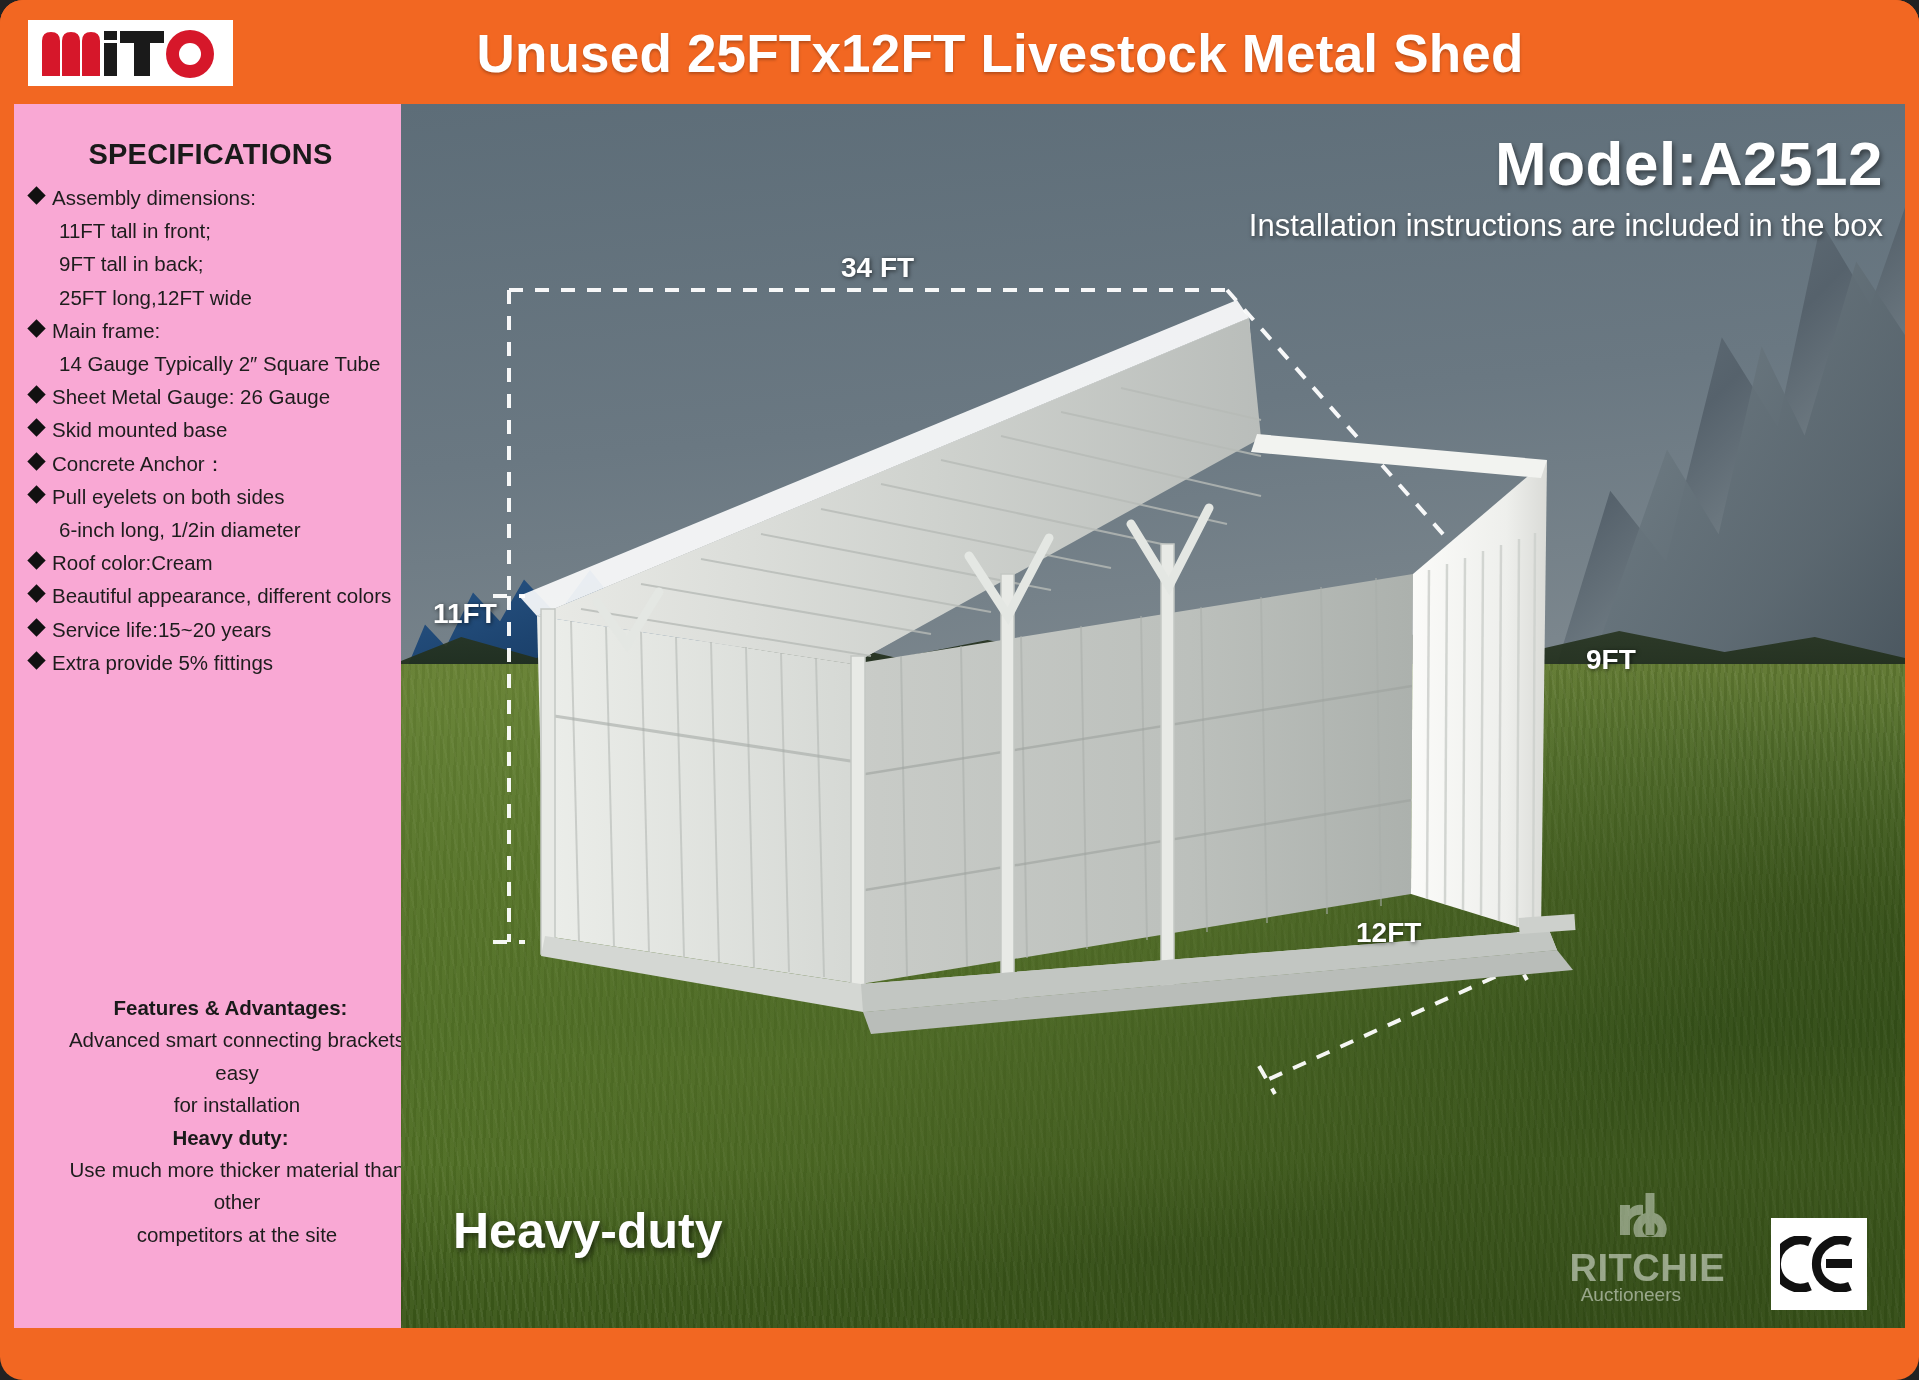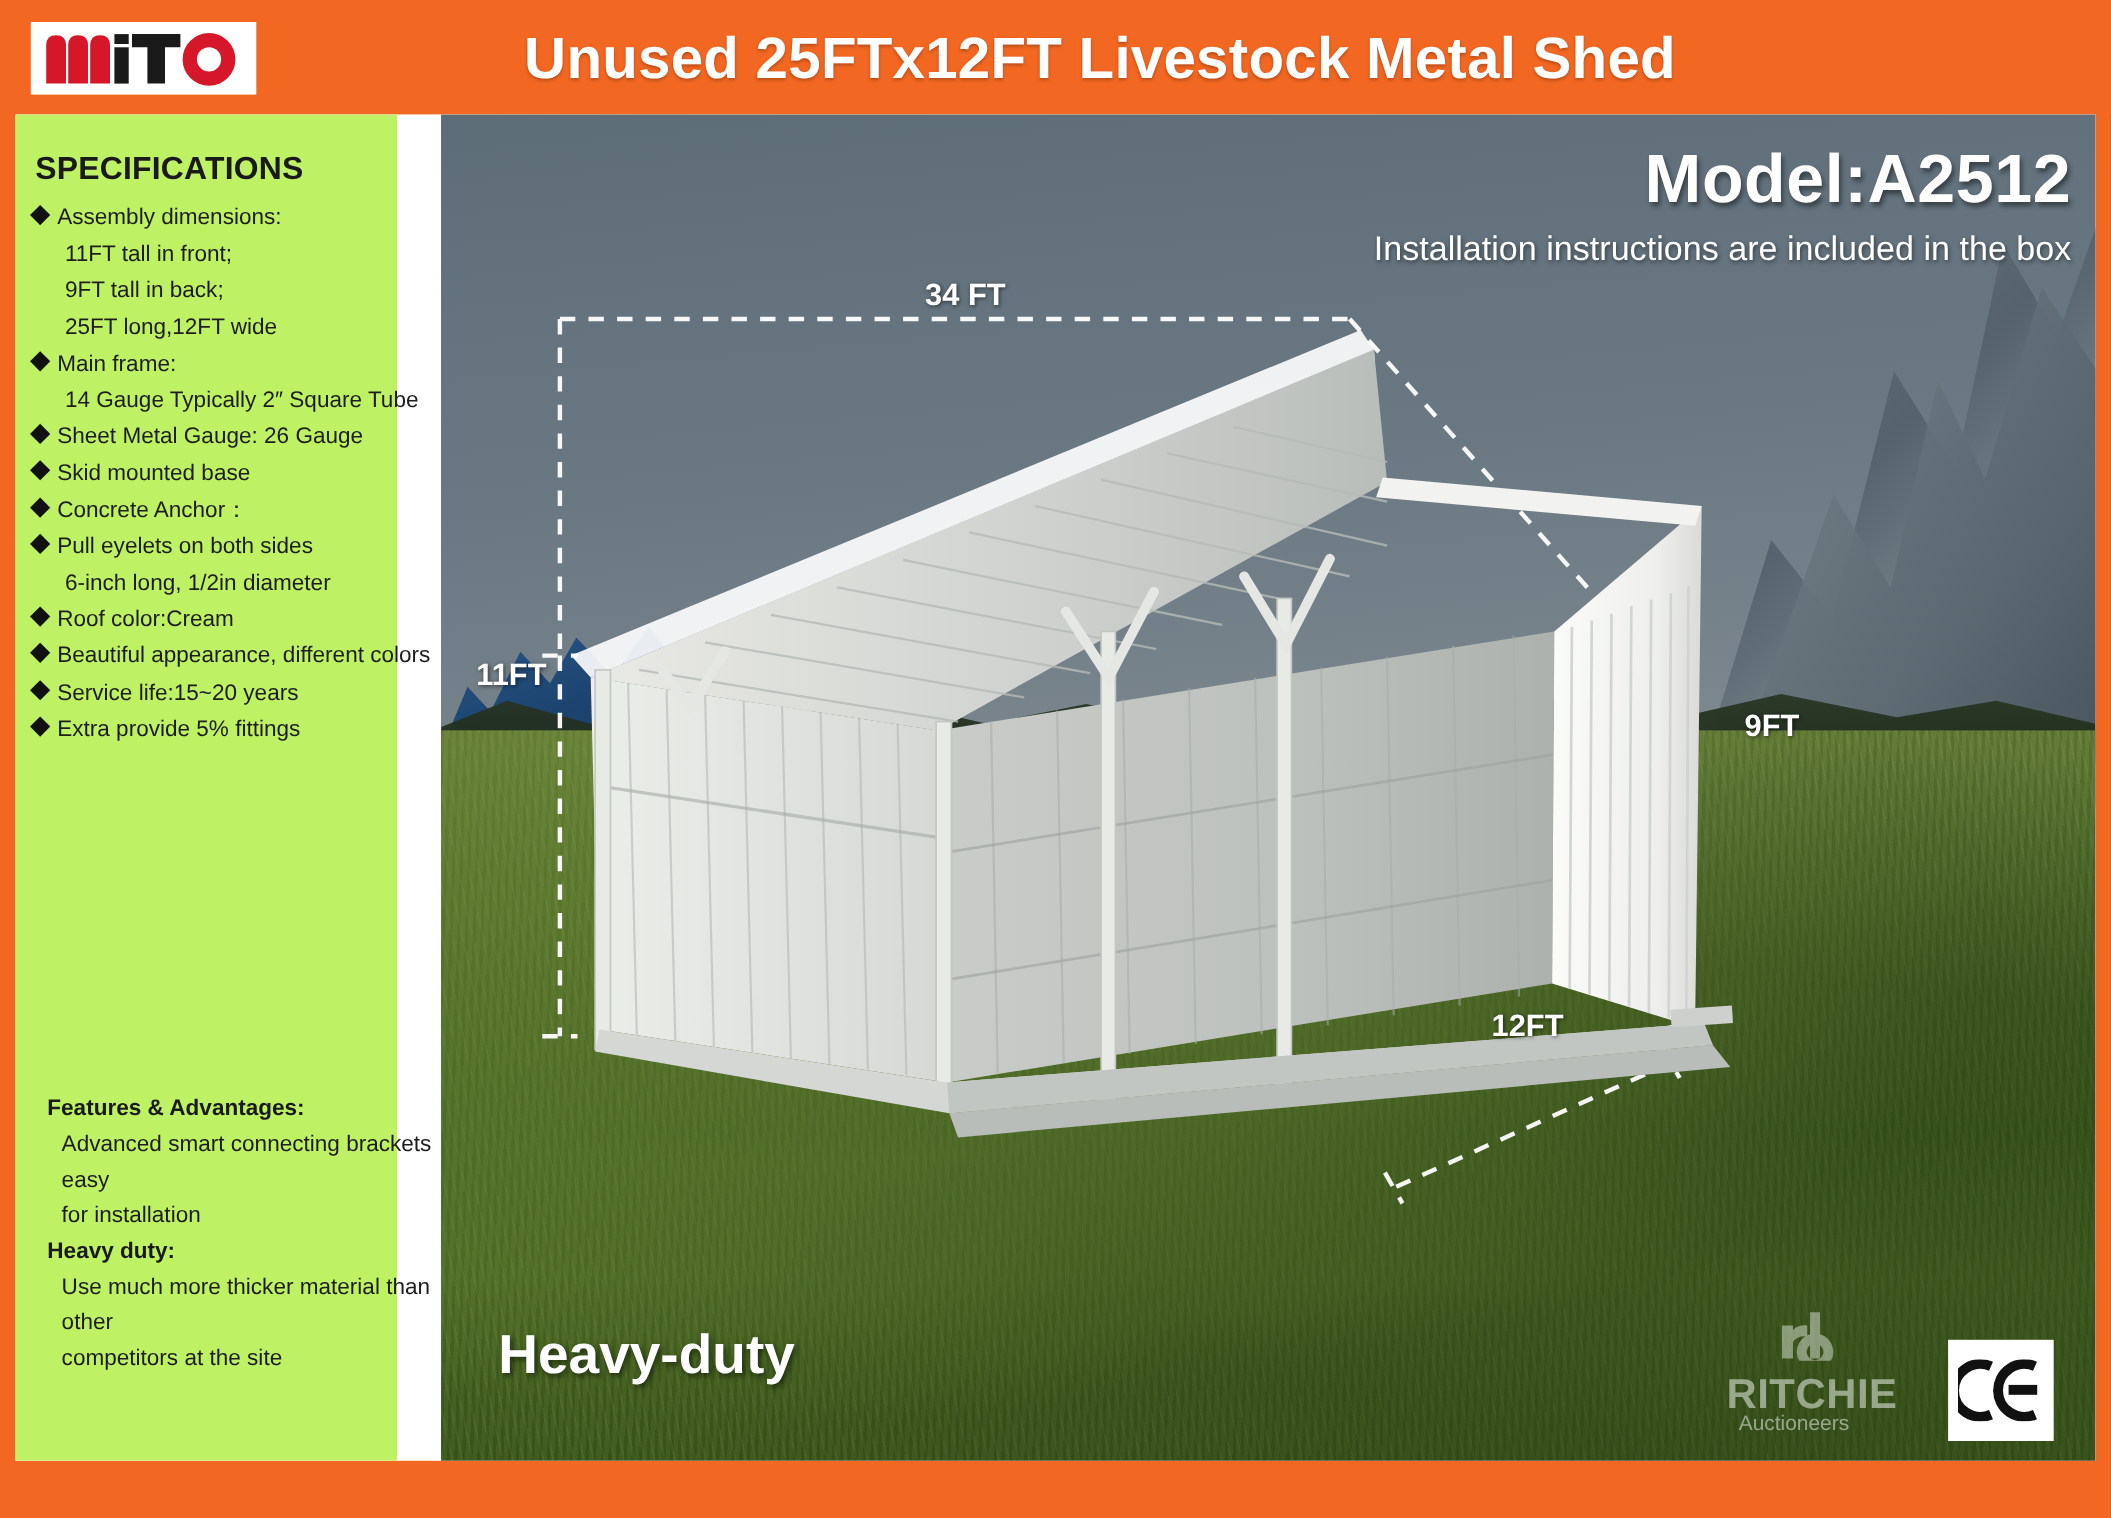--- a/index.html
+++ b/index.html
@@ -1,19 +1,20 @@
 <!DOCTYPE html>
 <html><head>
 <meta charset="utf-8">
 <style>
   html,body{margin:0;padding:0;background:#222;}
   body{font-family:"Liberation Sans",sans-serif;}
   #page{
     position:relative;width:1919px;height:1380px;overflow:hidden;
     background:#F26722;
+    border-radius:23px;
   }
   
   #header{position:absolute;left:0;top:0;width:1919px;height:104px;background:#F26722;}
   #logo-box{
     position:absolute;left:28px;top:20px;width:205px;height:66px;background:#ffffff;
     display:flex;align-items:center;justify-content:center;overflow:hidden;
   }
   #logo-box svg{display:block;}
   #banner-title{
     position:absolute;left:250px;top:10px;width:1500px;height:86px;
@@ -22,22 +23,22 @@
     text-shadow:0 2px 3px rgba(0,0,0,.25);
     white-space:nowrap;
   }
   
   #content{
     position:absolute;left:14px;top:104px;width:1891px;height:1224px;overflow:hidden;
     background:#ffffff;
   }
   
   #spec-panel{
-    position:absolute;left:0;top:0;width:347px;height:1224px;background:#bef264;
-    box-sizing:border-box;padding:34px 12px 0 16px;
+    position:absolute;left:0;top:0;width:387px;height:1224px;background:#f9a8d4;
+    box-sizing:border-box;padding:34px 12px 0 16px;text-align:center;
   }
   #spec-title{font-size:29px;font-weight:bold;color:#1a1a1a;margin:0 0 10px 2px;letter-spacing:.2px;}
   .spec-line{
     font-size:20.5px;color:#1d1d1d;line-height:1.62;white-space:nowrap;
     display:flex;align-items:flex-start;
   }
   .spec-line.bullet .dia{
     display:inline-block;width:13px;height:13px;background:#111;
     transform:rotate(45deg);margin:8px 9px 0 0;flex:none;
   }

